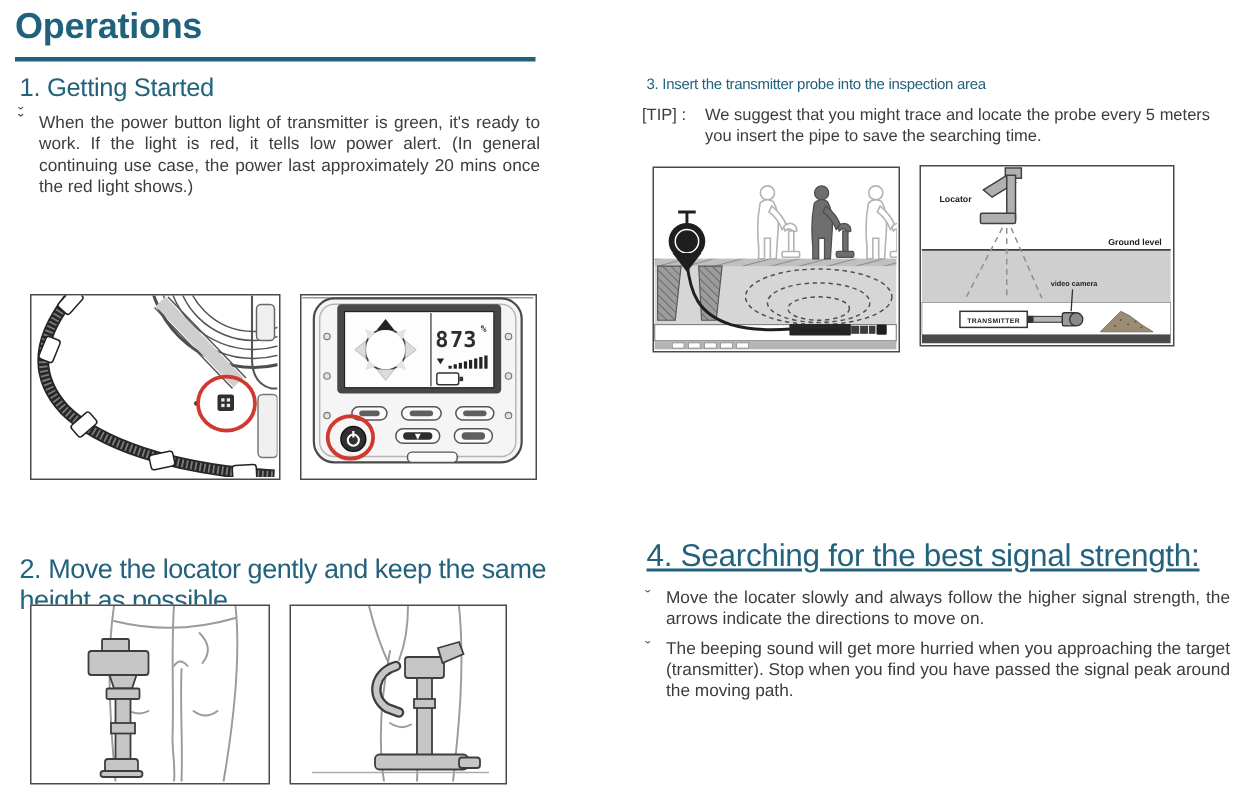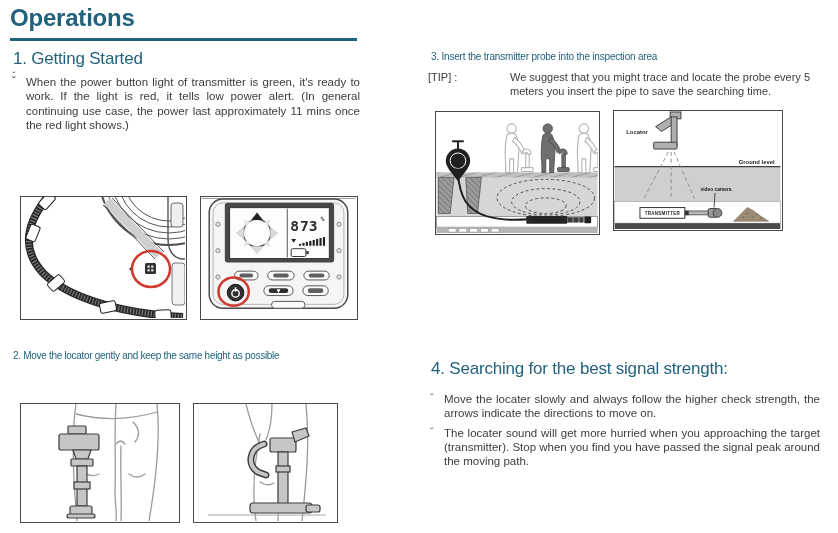--- a/index.html
+++ b/index.html
@@ -7,32 +7,32 @@
     width:838px;height:533px;background:#ffffff;overflow:hidden;position:relative;
     font-family:"Liberation Sans",sans-serif;color:#3c3c3c;
   }
   .page{position:absolute;inset:0;border-radius:17px;}
   
   .title{position:absolute;left:10px;top:4px;font-size:24px;font-weight:bold;color:#20617c;margin:0;letter-spacing:-0.2px;}
   .title-rule{position:absolute;left:10px;top:38px;width:347px;height:3px;background:#20617c;}
   
   .h2{color:#22627d;font-weight:normal;margin:3px;letter-spacing:-0.2px;}
   .h2.s1{position:absolute;left:10px;top:46px;font-size:17px;}
-  .h2.s2{position:absolute;left:10px;top:347px;width:352px;font-size:10px;line-height:1.15;letter-spacing:-0.3px;}
+  .h2.s2{position:absolute;left:10px;top:366px;width:352px;font-size:18px;line-height:1.15;letter-spacing:-0.3px;}
   .h2.s3{position:absolute;left:428px;top:48px;font-size:10px;white-space:nowrap;letter-spacing:-0.2px;}
-  .h2.s4{position:absolute;left:428px;top:356px;font-size:17px;white-space:nowrap;}
+  .h2.s4{position:absolute;left:428px;top:356px;font-size:21px;white-space:nowrap;text-decoration:underline;}
   
   .bullets{list-style:none;margin:0;padding:0;font-size:11.5px;line-height:1.24;}
   .bullets li{position:relative;padding-left:16px;margin-bottom:5px;text-align:justify;}
   .bullets .bm{position:absolute;left:2px;top:0;font-size:11px;color:#555;}
   .bl-left{position:absolute;left:10px;top:70px;width:350px;}
   .bl-right{position:absolute;left:428px;top:392px;width:392px;}
   .tip{position:absolute;left:428px;top:71px;width:392px;font-size:11px;line-height:1.25;display:flex;}
   .tip .tlabel{flex:0 0 42px;white-space:nowrap;}
-  .tip .ttext{flex:1;margin-left:40px;}
+  .tip .ttext{flex:1;}
   
   .fig{position:absolute;border:1.5px solid #4a4a4a;background:#fff;box-sizing:border-box;}
   .fig svg{display:block;}
   #figA{left:20px;top:196px;width:167px;height:124px;}
   #figB{left:200px;top:196px;width:158px;height:124px;}
   #figC{left:435px;top:111px;width:165px;height:124px;}
   #figD{left:613px;top:110px;width:170px;height:121px;}
   #figE{left:20px;top:403px;width:160px;height:120px;}
   #figF{left:193px;top:403px;width:145px;height:120px;}
   
@@ -49,21 +49,21 @@
 
 <div class="page">
 
   <h1 class="title">Operations</h1>
   <div class="title-rule"></div>
 
   <h2 class="h2 s1">1. Getting Started</h2>
   <ul class="bullets bl-left">
     <li><span class="bm">ˇ</span></li>
     <li><span class="bm">ˇ</span></li>
-    <li><span class="bm">ˇ</span><span>When the power button light of transmitter is green, it's ready to work. If the light is red, it tells low power alert. (In general continuing use case, the power last approximately 11 mins once the red light shows.)</span></li>
+    <li><span class="bm">ˇ</span><span>When the power button light of transmitter is green, it's ready to work. If the light is red, it tells low power alert. (In general continuing use case, the power last approximately 20 mins once the red light shows.)</span></li>
   </ul>
 
   <div class="fig" id="figA">
     <svg width="164" height="121" viewBox="0 0 164 121">
       <g class="ln" stroke-width="1" stroke="#777">
         <circle cx="148" cy="-22" r="46"></circle>
           <circle cx="148" cy="-22" r="52"></circle>
         <circle cx="148" cy="-22" r="58"></circle>
           <circle cx="148" cy="-22" r="64"></circle>
         <circle cx="148" cy="-22" r="70" stroke="#4d4d4d" stroke-width="2"></circle>
@@ -331,17 +331,17 @@
           <circle cx="141" cy="108" r="0.7" fill="#5f5545"></circle>
         <circle cx="146" cy="106" r="0.7" fill="#5f5545"></circle>
           <circle cx="132" cy="109" r="0.7" fill="#5f5545"></circle>
         <circle cx="150" cy="110" r="0.7" fill="#5f5545"></circle>
       </g>
     </svg>
   </div>
 
   <h2 class="h2 s4">4. Searching for the best signal strength:</h2>
   <ul class="bullets bl-right">
-    <li><span class="bm">ˇ</span><span>Move the locater slowly and always follow the higher check strength, the arrows indicate the directions to move on.</span></li>
-    <li><span class="bm">ˇ</span><span>The locater sound will get more hurried when you approaching the target (transmitter). Stop when you find you have passed the signal peak around the moving path.</span></li>
+    <li><span class="bm">ˇ</span><span>Move the locater slowly and always follow the higher signal strength, the arrows indicate the directions to move on.</span></li>
+    <li><span class="bm">ˇ</span><span>The beeping sound will get more hurried when you approaching the target (transmitter). Stop when you find you have passed the signal peak around the moving path.</span></li>
   </ul>
 
 </div>
 
 </body></html>

